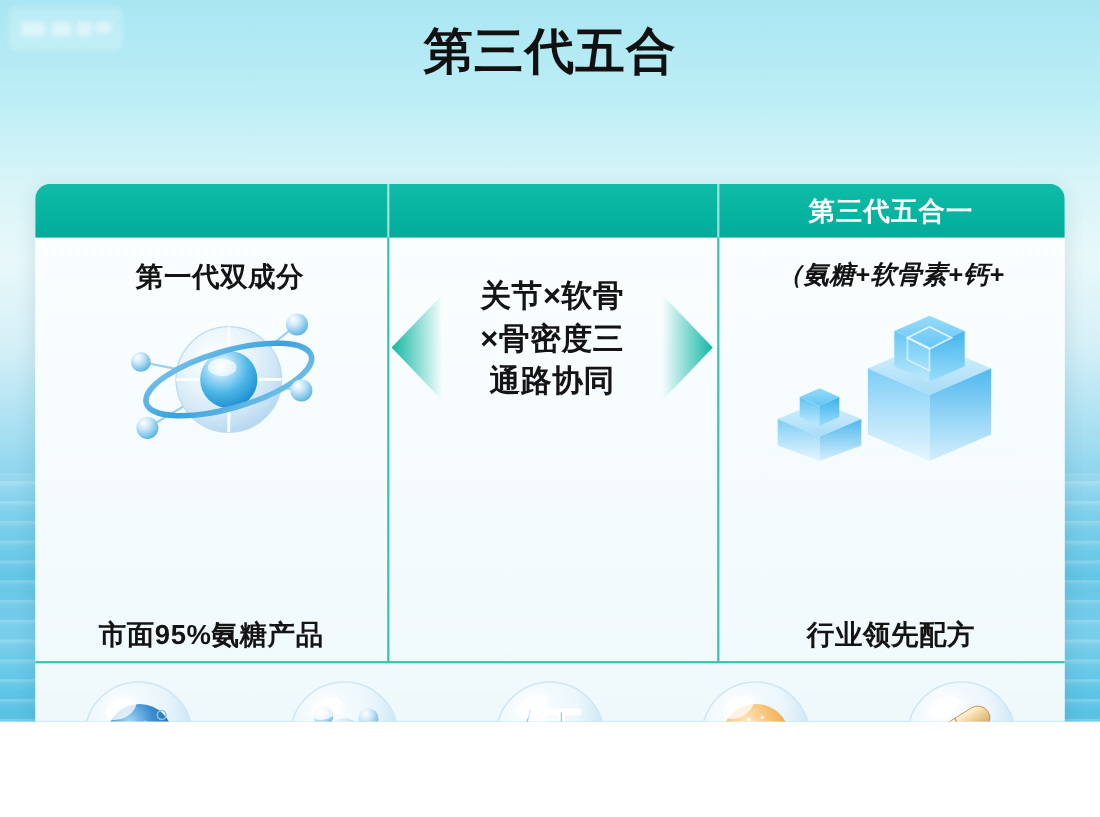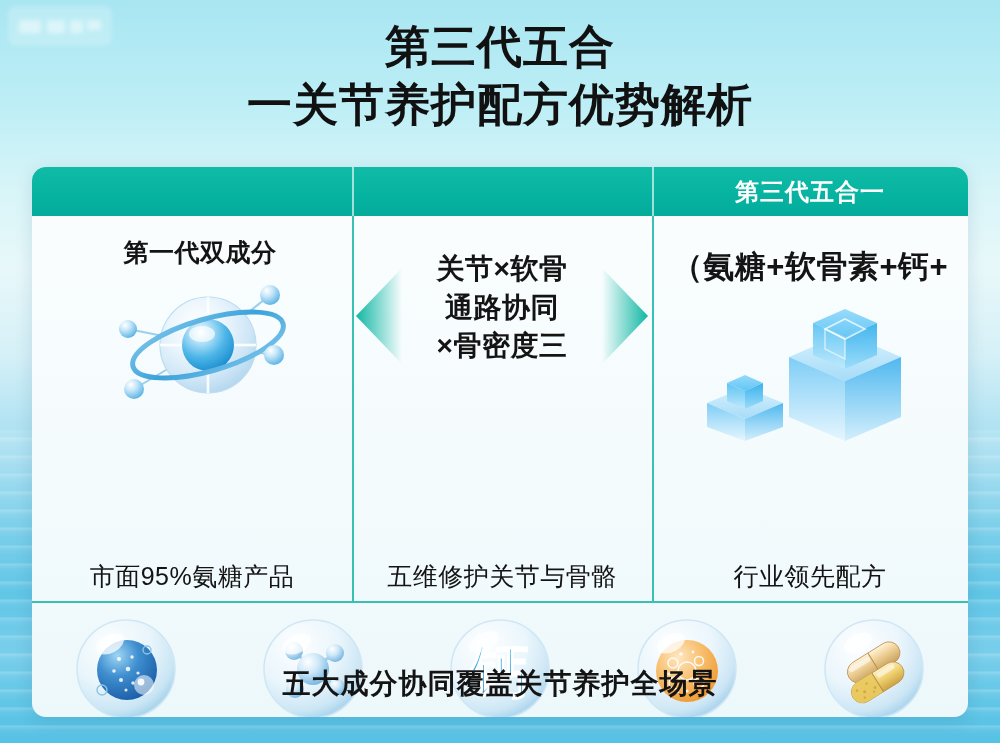--- a/index.html
+++ b/index.html
@@ -7,21 +7,21 @@
   html, body {
     width: 1000px;
     height: 743px;
     overflow: hidden;
     font-family: "Liberation Sans", "DejaVu Sans", sans-serif;
   }
 
   #stage {
     position: relative;
     width: 1000px;
-    height: 743px;
+    height: 656px;
     background:
       linear-gradient(180deg,
         #a8e6f2 0%,
         #bdeef6 14%,
         #d9f5f8 26%,
         #e8f8fa 36%,
         #d5f0f7 48%,
         #9fdcf0 62%,
         #6ecbe8 72%,
         #59c3e5 80%,
@@ -158,29 +158,29 @@
     margin-top: 20px;
     text-align: center;
     font-size: 25px;
     font-weight: 700;
     line-height: 1.33;
     color: #141414;
     letter-spacing: 0.5px;
     z-index: 3;
     position: relative;
   }
-  .col-heading.small { font-size: 31px; margin-top: 30px; }
+  .col-heading.small { font-size: 23px; margin-top: 18px; font-style: italic; }
 
   .col-caption {
     position: absolute;
     left: 0; right: 0;
     bottom: 8px;
     text-align: center;
     font-size: 25px;
-    font-weight: 400;
+    font-weight: 700;
     color: #141414;
     letter-spacing: 0.5px;
   }
 
   
   .center-text {
     margin-top: 34px;
     text-align: center;
     font-size: 28px;
     font-weight: 700;
@@ -261,21 +261,20 @@
 
   <div class="watermark">
     <div class="wm-bar b1"></div>
     <div class="wm-bar b2"></div>
     <div class="wm-bar b3"></div>
     <div class="wm-bar b4"></div>
   </div>
 
   <div class="title-block">
     <div class="title-line">第三代五合</div>
-    <div class="title-line">一关节养护配方优势解析</div>
   </div>
 
   <div class="card">
 
     <div class="card-header">
       <div class="hdr-cell c1"></div>
       <div class="hdr-cell c2"></div>
       <div class="hdr-cell c3">第三代五合一</div>
       <div class="hdr-div d1"></div>
       <div class="hdr-div d2"></div>
@@ -365,25 +364,24 @@
             <linearGradient id="arrowR" x1="1" y1="0" x2="0" y2="0">
               <stop offset="0%" stop-color="#11b7a3"></stop>
               <stop offset="100%" stop-color="#11b7a3" stop-opacity="0"></stop>
             </linearGradient>
           </defs>
           <polygon points="46,48 0,0 0,96" fill="url(#arrowR)"></polygon>
         </svg>
 
         <div class="center-text">
           <div>关节×软骨</div>
+          <div>×骨密度三</div>
           <div>通路协同</div>
-          <div>×骨密度三</div>
         </div>
         <div class="illus"></div>
-        <div class="col-caption">五维修护关节与骨骼</div>
       </div>
 
       <div class="col c3">
         <div class="col-heading small">
           <div>（氨糖+软骨素+钙+</div>
         </div>
         <div class="illus">
 
           <svg width="230" height="150" viewBox="0 0 230 150" style="position:absolute;left:45px;top:4px;">
             <defs>

